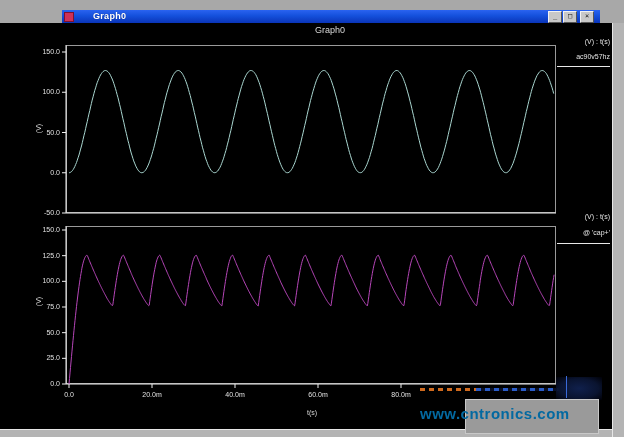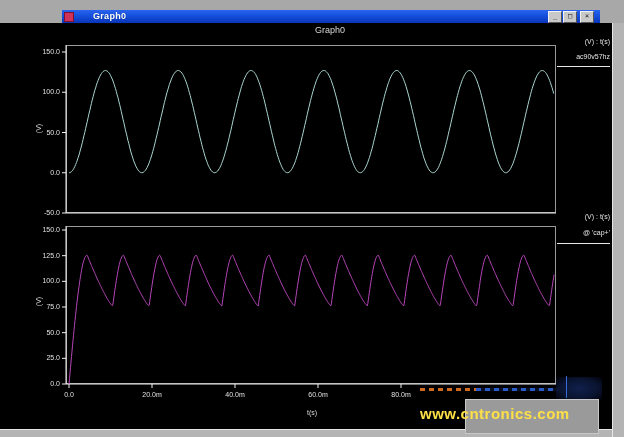--- a/index.html
+++ b/index.html
@@ -27,21 +27,21 @@
   .plot-box{border:1px solid #9a9a9a;background:#000;box-sizing:border-box;}
   .tick-label{position:absolute;color:#e0e0e0;font-size:7px;line-height:8px;}
   .ylab{text-align:right;width:30px;}
   .xlab{text-align:center;width:44px;}
   .axis-unit{color:#d8d8d8;font-size:7px;}
   .v-rot{transform:rotate(-90deg);transform-origin:center;}
   .legend-text{left:552px;width:58px;text-align:right;color:#e4e4e4;font-size:7px;line-height:9px;}
   .legend-rule{left:557px;width:53px;height:1px;background:#e8e8e8;}
   
   .wm-box{left:465px;top:399px;width:132px;height:33px;background:#9a9a9a;border:1px solid #c8c8c8;}
-  .wm-url{left:420px;top:405px;width:200px;color:#fde047;font-size:15px;font-weight:bold;letter-spacing:.5px;}
+  .wm-url{left:420px;top:405px;width:200px;color:#0369a1;font-size:15px;font-weight:bold;letter-spacing:.5px;}
   .wm-faint{left:487px;top:391px;color:rgba(220,220,220,.28);font-size:21px;font-weight:bold;letter-spacing:2px;}
   .art-strip-orange{left:420px;top:388px;width:56px;height:3px;
       background:repeating-linear-gradient(90deg,#d06a1e 0 5px,rgba(0,0,0,0) 5px 9px);}
   .art-strip-blue{left:476px;top:388px;width:86px;height:3px;
       background:repeating-linear-gradient(90deg,#2a5cc8 0 5px,rgba(10,16,40,.9) 5px 9px);}
   .art-blob{left:556px;top:377px;width:46px;height:23px;
       background:radial-gradient(ellipse at center,#10204c 0%,#0a1430 60%,rgba(0,0,10,.6) 100%);}
   .art-vline{left:566px;top:376px;width:1px;height:22px;background:#3a6ad8;}
   svg{position:absolute;left:0;top:0;}
 </style>

